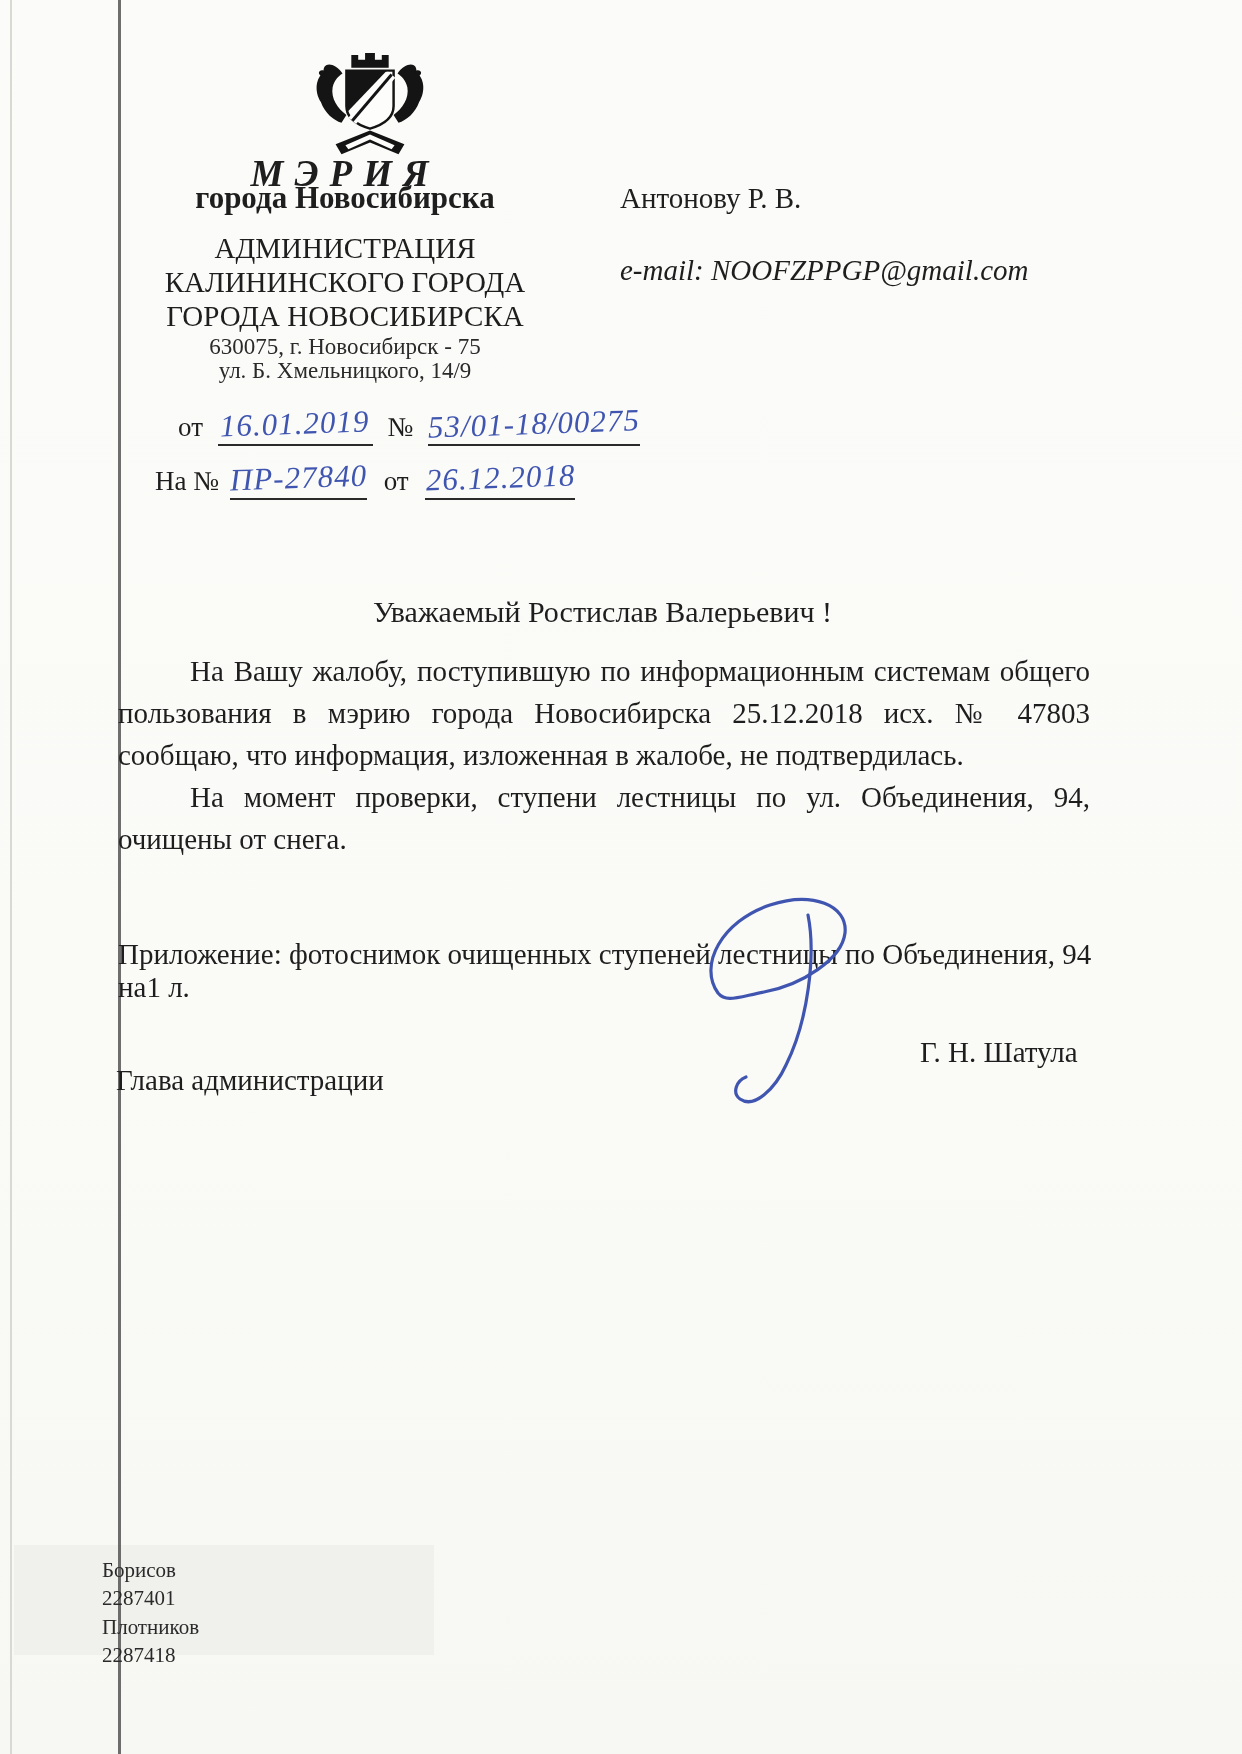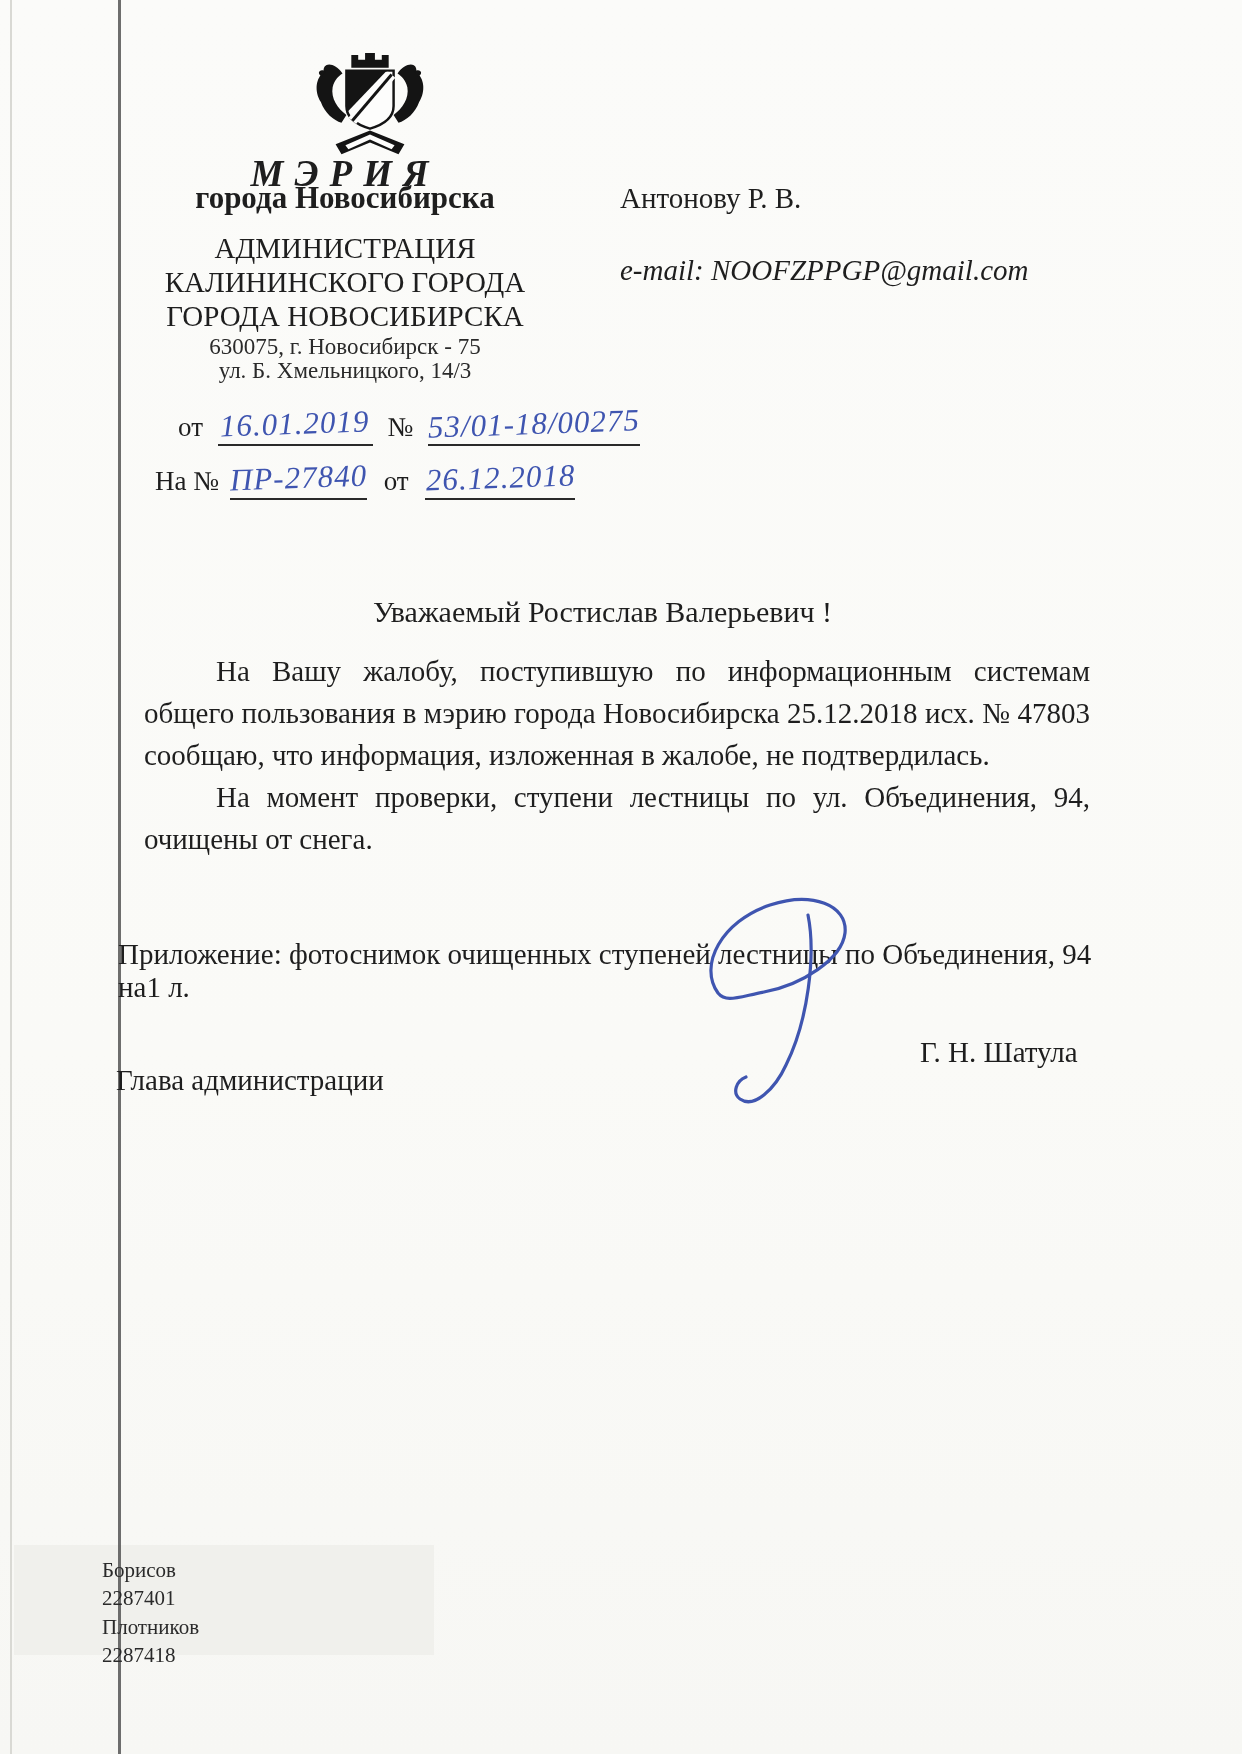--- a/index.html
+++ b/index.html
@@ -45,21 +45,21 @@
   }
   .lbl{color:#1e1e1e;}
 
   
   .recipient-name{position:absolute;left:620px;top:182px;font-size:29px;}
   .recipient-email{position:absolute;left:620px;top:254px;font-size:29px;font-style:italic;}
 
   
   .salutation{position:absolute;left:120px;top:595px;width:965px;text-align:center;font-size:30px;}
   .body-text{position:absolute;left:118px;top:650px;width:972px;font-size:29px;line-height:1.45;text-align:justify;}
-  .body-text p{margin:0;text-indent:72px;padding-left:26px;}
+  .body-text p{margin:0;text-indent:72px;}
   .attachment{position:absolute;left:118px;top:938px;width:1000px;font-size:29px;}
 
   
   .sig-title{position:absolute;left:116px;top:1064px;font-size:29px;}
   .sig-name{position:absolute;left:920px;top:1036px;font-size:29px;}
   .sig-ink{position:absolute;left:690px;top:893px;width:175px;height:245px;}
 
   
   .footer{position:absolute;left:102px;top:1556px;font-size:21px;line-height:1.35;color:#2a2a2a;}
   .footer div{white-space:nowrap;}
@@ -91,21 +91,21 @@
     <path d="M75,82 L40,96 L46,106 L75,94 L104,106 L110,96 Z" fill="#141414"></path>
     <path d="M75,86 L50,97 L53,101 L75,91 L97,101 L100,97 Z" fill="#fdfdfc"></path>
   </svg>
 
   <div class="lh org1">МЭРИЯ</div>
   <div class="lh org2">города Новосибирска</div>
   <div class="lh dept1">АДМИНИСТРАЦИЯ</div>
   <div class="lh dept2">КАЛИНИНСКОГО ГОРОДА</div>
   <div class="lh dept3">ГОРОДА НОВОСИБИРСКА</div>
   <div class="lh addr addr1">630075, г. Новосибирск - 75</div>
-  <div class="lh addr addr2">ул. Б. Хмельницкого, 14/3</div>
+  <div class="lh addr addr2">ул. Б. Хмельницкого, 14/9</div>
 
   <div class="refrow ref1">
     <span class="lbl">от</span>
     <span class="blank" style="min-width:155px;margin:0 8px;"><span class="hand">16.01.2019</span></span>
     <span class="lbl">№</span>
     <span class="blank" style="min-width:175px;margin-left:8px;"><span class="hand">53/01-18/00275</span></span>
   </div>
 
   <div class="refrow ref2">
     <span class="lbl">На №</span>

